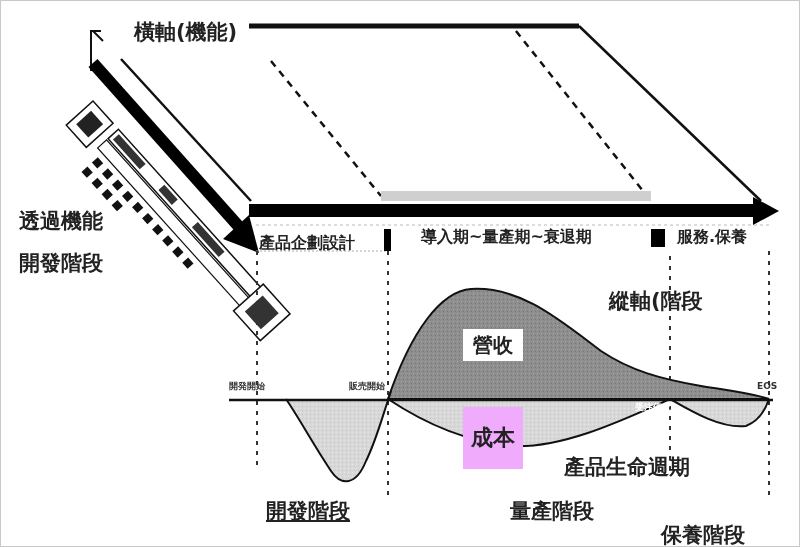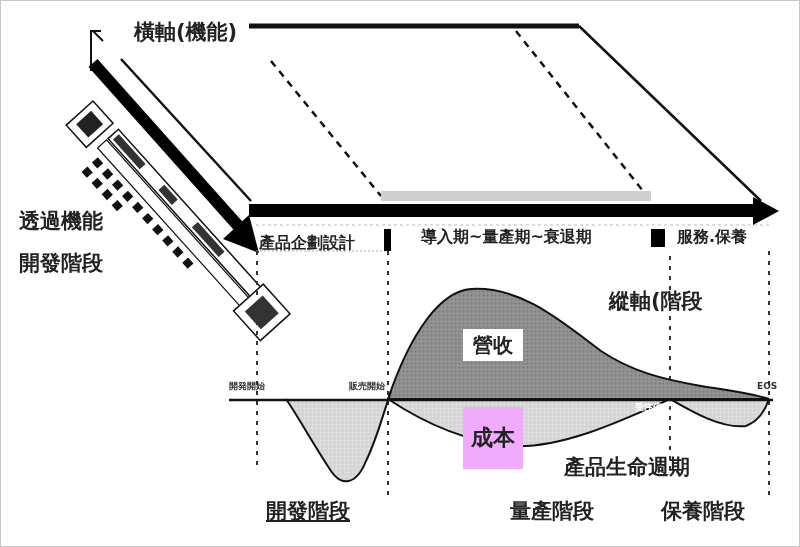--- a/index.html
+++ b/index.html
@@ -137,14 +137,14 @@
   <div class="lbl cost-tag" style="left:462px;top:406px;">成本</div>
   <div class="lbl big" style="left:563px;top:456px;">產品生命週期</div>
 
   <div class="lbl sm" style="left:228px;top:381px;">開発開始</div>
   <div class="lbl sm" style="left:348px;top:381px;">販売開始</div>
   <div class="lbl sm" style="left:634px;top:402px;color:#fff;">受注停止</div>
   <div class="lbl sm" style="left:756px;top:381px;">EOS</div>
 
   <div class="lbl big" style="left:265px;top:500px;text-decoration:underline;">開發階段</div>
   <div class="lbl big" style="left:483px;top:500px;margin-left:26px;">量產階段</div>
-  <div class="lbl big" style="left:660px;top:500px;">保養階段</div>
+  <div class="lbl big" style="left:660px;top:524px;">保養階段</div>
 </div>
 
 </body></html>

